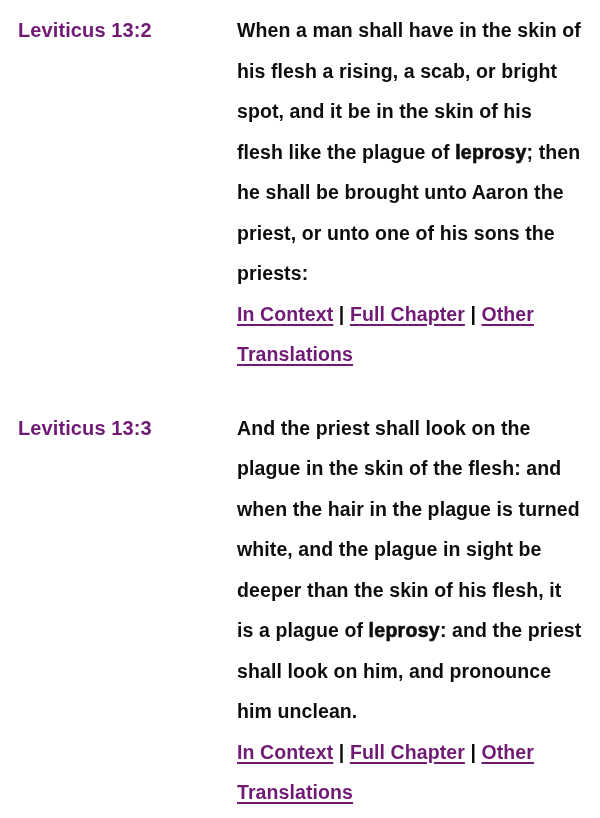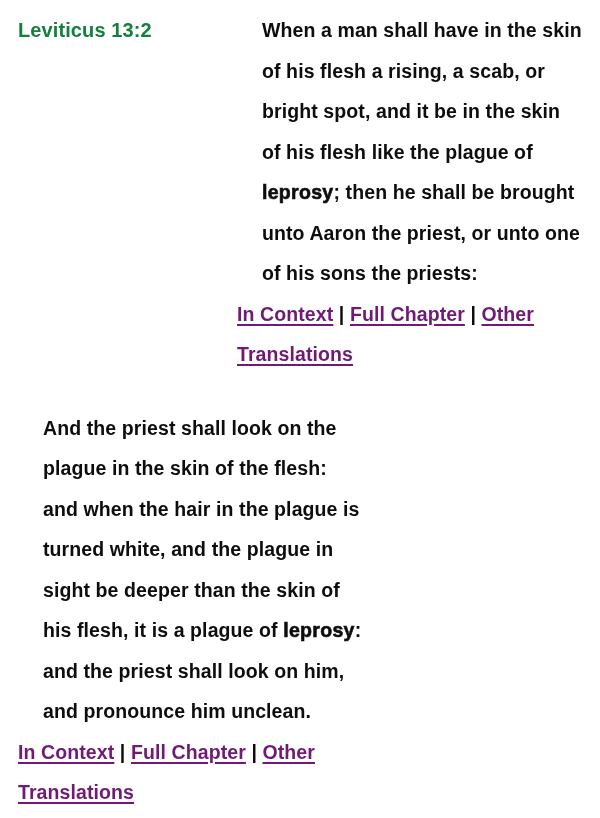--- a/index.html
+++ b/index.html
@@ -23,35 +23,35 @@
   }
   .ref-col {
     width: 219px;
     flex: 0 0 219px;
     box-sizing: border-box;
   }
   .ref-link {
     font-size: 20px;
     font-weight: bold;
     line-height: 40.5px;
-    color: #15803d;
+    color: #701a75;
     text-decoration: none;
     cursor: pointer;
     letter-spacing: 0.1px;
   }
   .content-col {
     width: 346px;
     flex: 0 0 346px;
     font-size: 19.5px;
     font-weight: bold;
     line-height: 40.5px;
     color: #0d0d0d;
     letter-spacing: 0.1px;
   }
-  .verse-text { display: block; margin-left: 25px; }
+  .verse-text { display: block; }
   .kw {
     -webkit-text-stroke: 0.6px currentColor;
     letter-spacing: 0.3px;
   }
   .links-line { display: block; }
   .verse-link {
     color: #701a75;
     font-weight: bold;
     text-decoration: underline;
     text-underline-offset: 3px;
@@ -75,20 +75,23 @@
     </div>
     <div class="content-col">
       <span class="verse-text">
         <span>When a man shall have in the skin of his flesh a rising, a scab, or bright spot, and it be in the skin of his flesh like the plague of </span><span class="kw">leprosy</span><span>; then he shall be brought unto Aaron the priest, or unto one of his sons the priests:</span>
       </span>
       <span class="links-line"><a class="verse-link">In Context</a><span class="sep"> | </span><a class="verse-link">Full Chapter</a><span class="sep"> | </span><a class="verse-link">Other Translations</a></span>
     </div>
   </div>
 
   <div class="result">
+    <div class="ref-col">
+      <a class="ref-link">Leviticus 13:3</a>
+    </div>
     <div class="content-col">
       <span class="verse-text">
         <span>And the priest shall look on the plague in the skin of the flesh: and when the hair in the plague is turned white, and the plague in sight be deeper than the skin of his flesh, it is a plague of </span><span class="kw">leprosy</span><span>: and the priest shall look on him, and pronounce him unclean.</span>
       </span>
       <span class="links-line"><a class="verse-link">In Context</a><span class="sep"> | </span><a class="verse-link">Full Chapter</a><span class="sep"> | </span><a class="verse-link">Other Translations</a></span>
     </div>
   </div>
 </div>
 </div>
 

